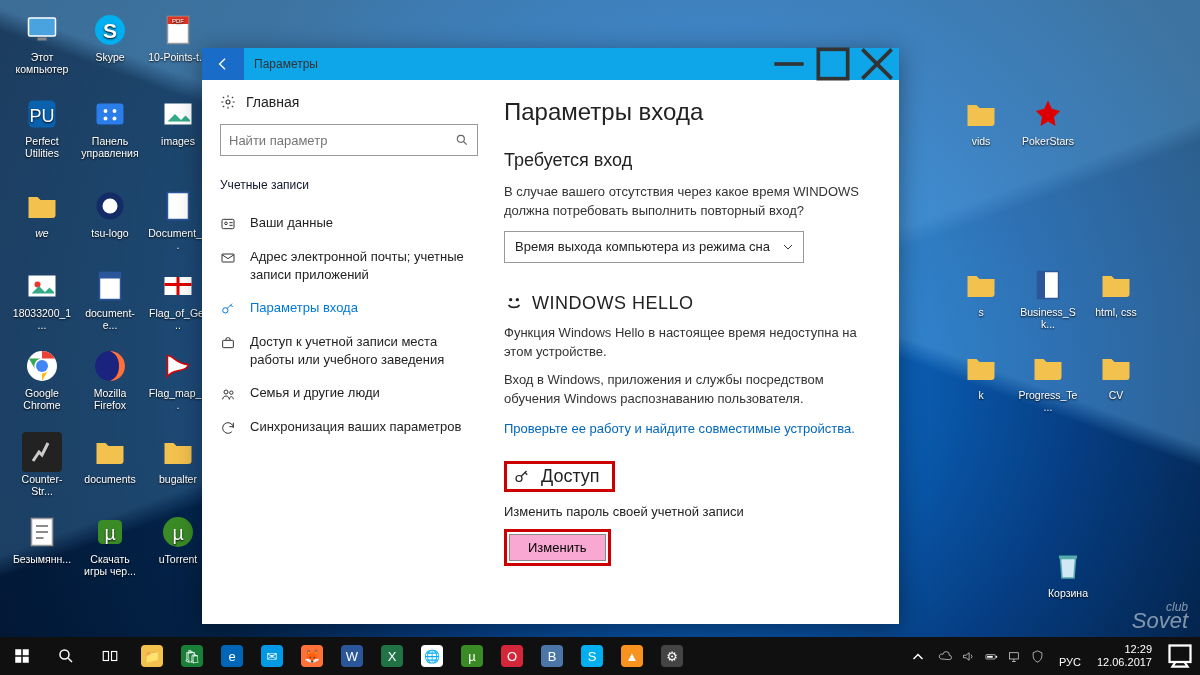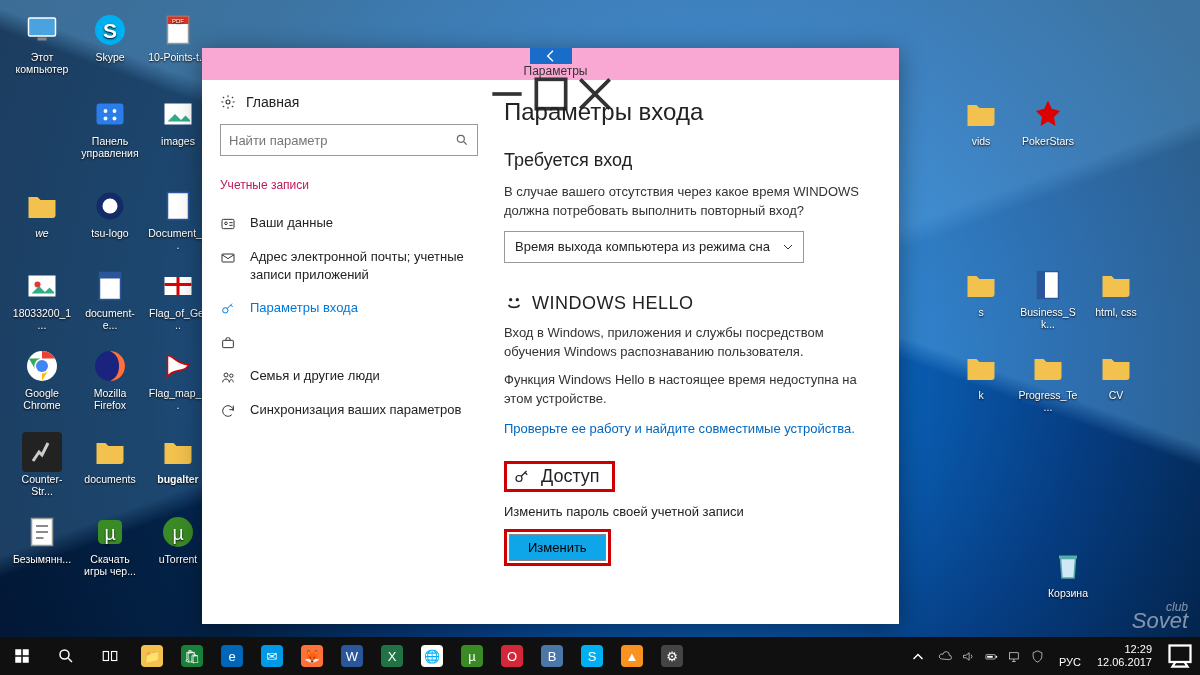--- a/index.html
+++ b/index.html
@@ -21,55 +21,55 @@
   .dicon { position:absolute; width:60px; text-align:center; color:#fff; font-size:10.5px; text-shadow:0 1px 2px #000; }
   .dicon .ph { width:40px; height:40px; margin:0 auto 2px; border-radius:4px; display:flex; align-items:center; justify-content:center; font-size:20px; }
   .dicon .ph svg { width:36px; height:36px; }
   .lbl { display:block; line-height:1.1; word-break:break-word;text-align:center; }
   
   .win {
     position:absolute; left:202px; top:48px; width:697px; height:576px;
     background:#fff; box-shadow:0 4px 24px rgba(0,0,0,0.4);
     display:flex; flex-direction:column;
   }
-  .titlebar { height:32px; display:flex; align-items:center; background:#f9a8d4;flex-direction:column; }
+  .titlebar { height:32px; display:flex; align-items:center; background:#0ea5e9; }
   .back { width:42px; height:32px; background:#1a6cc9; color:#fff; display:flex; align-items:center; justify-content:center; cursor:pointer; }
   .back svg{width:16px;height:16px;}
   .ttl { font-size:12px; color:#333; padding-left:10px; flex:1; }
   .winbtns { display:flex; }
   .wbtn { width:44px; height:32px; display:flex; align-items:center; justify-content:center; color:#333; cursor:pointer; }
   .wbody { flex:1; display:flex; overflow:hidden; }
   .side { width:296px; padding:14px 0 0 18px; }
   .home { display:flex; align-items:center; gap:10px; font-size:14px; color:#222; margin-bottom:14px; cursor:pointer; }
   .home svg{width:16px;height:16px;}
   .search { width:258px; height:32px; border:1px solid #999; display:flex; align-items:center; padding:0 8px; margin-bottom:22px; }
   .search input { flex:1; border:none; outline:none; font-size:13px; background:transparent; }
   .search svg{width:14px;height:14px;color:#666;}
-  .catlbl { font-size:12px; color:#be185d; margin-bottom:14px; }
+  .catlbl { font-size:12px; color:#0f172a; margin-bottom:14px; }
   .navitem { display:flex; align-items:flex-start; gap:14px; padding:8px 6px 8px 0; font-size:13px; color:#222; cursor:pointer; line-height:1.35; }
   .navitem svg{width:16px;height:16px;flex-shrink:0;margin-top:2px;}
   .navitem.sel { color:#0078d7; }
   .navitem span { max-width:230px; }
   .content { flex:1; padding:18px 28px 10px 6px; color:#222; overflow:hidden; }
   h1 { font-size:24px; font-weight:400; margin-bottom:24px; }
   h2 { font-size:18px; font-weight:400; margin:4px 0 12px; }
   .desc { font-size:13px; color:#333; line-height:1.45; margin-bottom:10px; max-width:370px; }
   .drop { width:300px; height:32px; border:1px solid #999; display:flex; align-items:center; justify-content:space-between; padding:0 10px; font-size:13px; cursor:pointer; margin-bottom:30px;}
   .drop svg{width:10px;height:10px;}
   .hello-row { display:flex; align-items:center; gap:8px; margin-bottom:10px; }
   .hello-row svg{width:20px;height:20px;}
   .hello-row .txt{font-size:18px; letter-spacing:0.5px;}
   .link { color:#0067c0; cursor:pointer; font-size:13px; }
   .pw-block { margin-top:24px; }
   .pw-head { display:inline-flex; align-items:center; gap:10px; border:3px solid #c00; padding:2px 12px 2px 6px; }
   .pw-head svg{width:18px;height:18px;}
   .pw-head .txt{font-size:18px;}
   .pw-desc{font-size:13px;margin:12px 0 10px;}
   .btn-change{display:inline-block;border:3px solid #c00;padding:2px;}
-  .btn-change button{background:#0ea5e9;border:1px solid #888;padding:5px 18px;font-size:13px;cursor:pointer;}
+  .btn-change button{background:#f9a8d4;border:1px solid #888;padding:5px 18px;font-size:13px;cursor:pointer;}
   
   .taskbar { position:absolute; left:0; right:0; bottom:0; height:38px; background:#101010; display:flex; align-items:center; color:#fff; }
   .tb-left { display:flex; align-items:center; height:100%; }
   .tbtn { width:44px; height:38px; display:flex; align-items:center; justify-content:center; cursor:pointer; }
   .tbtn svg{width:18px;height:18px;}
   .tb-app { width:40px; height:38px; display:flex; align-items:center; justify-content:center; cursor:pointer; position:relative; }
   .tb-app .dot{width:22px;height:22px;border-radius:4px;display:flex;align-items:center;justify-content:center;font-size:13px;}
   .tb-right { margin-left:auto; display:flex; align-items:center; height:100%; padding-right:2px; gap:2px;}
   .tray { display:flex; align-items:center; gap:8px; padding:0 6px; font-size:11px; }
   .tray svg{width:15px;height:15px;}
@@ -89,20 +89,29 @@
 
     <div class="dicon" style="left:12px; top:10px;">
         <div class="ph">
           <svg viewBox="0 0 24 24">
             <rect x="3" y="4" width="18" height="12" rx="1" fill="#4aa3df" stroke="#fff"></rect>
             <rect x="9" y="17" width="6" height="2" fill="#888"></rect>
           </svg>
         </div>
         <span class="lbl">Этот компьютер</span>
       </div>
+    <div class="dicon" style="left:12px; top:94px;">
+        <div class="ph">
+          <svg viewBox="0 0 24 24">
+            <rect x="3" y="3" width="18" height="18" rx="3" fill="#0a61ae"></rect>
+            <text x="12" y="17" text-anchor="middle" fill="#fff" font-size="12">PU</text>
+          </svg>
+        </div>
+        <span class="lbl">Perfect Utilities</span>
+      </div>
     <div class="dicon" style="left:12px; top:186px;font-style:italic;">
         <div class="ph">
           <svg viewBox="0 0 24 24">
             <path class="folder" d="M3 6h6l2 2h10v10a2 2 0 0 1-2 2H3z"></path>
           </svg>
         </div>
         <span class="lbl">we</span>
       </div>
     <div class="dicon" style="left:12px; top:266px;">
         <div class="ph">
@@ -247,21 +256,21 @@
         <span class="lbl">Flag_of_Ge...</span>
       </div>
     <div class="dicon" style="left:148px; top:346px;">
         <div class="ph">
           <svg viewBox="0 0 24 24">
             <path d="M5 5c4 0 6 6 14 6-2 6-10 2-14 8z" fill="#fff" stroke="#d00"></path>
           </svg>
         </div>
         <span class="lbl">Flag_map_...</span>
       </div>
-    <div class="dicon" style="left:148px; top:432px;font-weight:bold;">
+    <div class="dicon" style="left:148px; top:432px;">
         <div class="ph">
           <svg viewBox="0 0 24 24">
             <path class="folder" d="M3 6h6l2 2h10v10a2 2 0 0 1-2 2H3z"></path>
           </svg>
         </div>
         <span class="lbl">bugalter</span>
       </div>
     <div class="dicon" style="left:148px; top:512px;">
         <div class="ph">
           <svg viewBox="0 0 24 24">
@@ -415,20 +424,21 @@
               <circle cx="8" cy="14" r="4"></circle>
               <path d="M11 11l7-7M16 6l3 3"></path>
             </svg>
             <span>Параметры входа</span>
           </div>
         <div class="navitem">
             <svg viewBox="0 0 24 24" fill="none" stroke="#333" stroke-width="1.5">
               <rect x="4" y="8" width="16" height="11" rx="1"></rect>
               <path d="M9 8V6a2 2 0 0 1 2-2h2a2 2 0 0 1 2 2v2"></path>
             </svg>
+            <span>Доступ к учетной записи места работы или учебного заведения</span>
           </div>
         <div class="navitem">
             <svg viewBox="0 0 24 24" fill="none" stroke="#333" stroke-width="1.5">
               <circle cx="9" cy="9" r="3"></circle>
               <circle cx="17" cy="10" r="2.5"></circle>
               <path d="M4 20c0-3 2.5-5 5-5s5 2 5 5M14 20c0-2 1.5-4 3-4s3 2 3 4"></path>
             </svg>
             <span>Семья и другие люди</span>
           </div>
         <div class="navitem">
@@ -451,22 +461,22 @@
         </div>
 
         <div class="hello-row">
           <svg viewBox="0 0 24 24" fill="#222">
               <circle cx="8" cy="8" r="2"></circle>
               <circle cx="16" cy="8" r="2"></circle>
               <path d="M6 15c2 3 10 3 12 0" fill="none" stroke="#222" stroke-width="2" stroke-linecap="round"></path>
             </svg>
           <span class="txt">WINDOWS HELLO</span>
         </div>
+        <p class="desc">Функция Windows Hello в настоящее время недоступна на этом устройстве.</p>
         <p class="desc">Вход в Windows, приложения и службы посредством обучения Windows распознаванию пользователя.</p>
-        <p class="desc">Функция Windows Hello в настоящее время недоступна на этом устройстве.</p>
         <span class="link">Проверьте ее работу и найдите совместимые устройства.</span>
 
         <div class="pw-block">
           <div class="pw-head">
             <svg viewBox="0 0 24 24" fill="none" stroke="#222" stroke-width="1.6">
                 <circle cx="8" cy="14" r="4"></circle>
                 <path d="M11 11l7-7M16 6l3 3"></path>
               </svg>
             <span class="txt">Доступ</span>
           </div>

